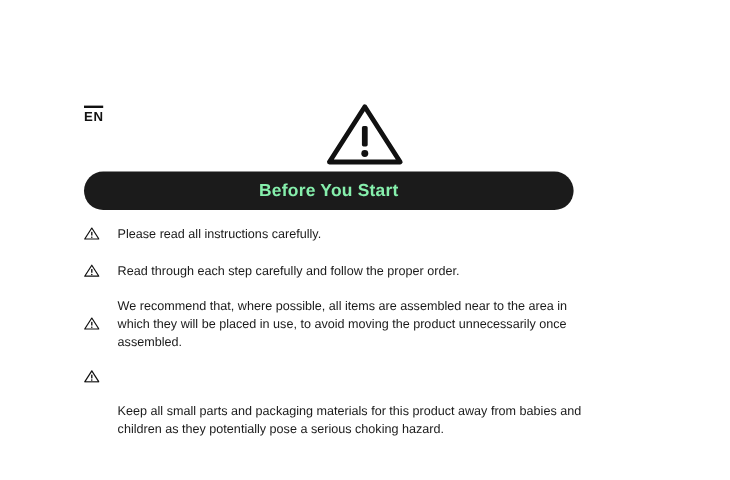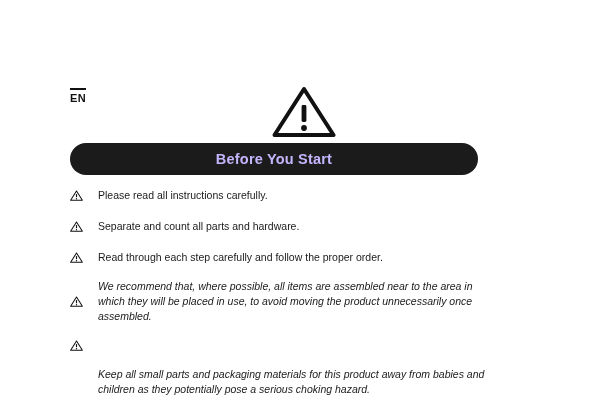--- a/index.html
+++ b/index.html
@@ -52,21 +52,21 @@
     top: 143px;
     width: 408px;
     height: 32px;
     background: #1b1b1b;
     border-radius: 16px;
     display: flex;
     align-items: center;
     justify-content: center;
   }
   .title-bar .title-text {
-    color: #c4b5fd;
+    color: #86efac;
     font-size: 14.5px;
     font-weight: bold;
     letter-spacing: 0.2px;
   }
 
   
   .list {
     position: absolute;
     left: 70px;
     top: 186px;
@@ -83,21 +83,20 @@
     margin-right: 14px;
     padding-top: 1px;
   }
   .list-item .item-text {
     font-size: 10.5px;
     line-height: 15px;
     color: #1a1a1a;
   }
   .list-item.tall .item-text {
     line-height: 15px;
-    font-style: italic;
   }
 </style>
 </head>
 <body>
 
 <div class="page">
 
   <div class="lang-marker">EN</div>
 
   <div class="warning-triangle-wrap">
@@ -121,30 +120,20 @@
         <svg width="13" height="11" viewBox="0 0 64 52" xmlns="http://www.w3.org/2000/svg">
           <path d="M32 4 L61 49 L3 49 Z" fill="none" stroke="#111111" stroke-width="5" stroke-linejoin="round"></path>
           <rect x="29.2" y="19" width="5.6" height="16" rx="1.6" fill="#111111"></rect>
           <circle cx="32" cy="42" r="3.2" fill="#111111"></circle>
         </svg>
       </span>
       <span class="item-text">Please read all instructions carefully.</span>
     </div>
 
 
-    <div class="list-item">
-      <span class="bullet-icon">
-        <svg width="13" height="11" viewBox="0 0 64 52" xmlns="http://www.w3.org/2000/svg">
-          <path d="M32 4 L61 49 L3 49 Z" fill="none" stroke="#111111" stroke-width="5" stroke-linejoin="round"></path>
-          <rect x="29.2" y="19" width="5.6" height="16" rx="1.6" fill="#111111"></rect>
-          <circle cx="32" cy="42" r="3.2" fill="#111111"></circle>
-        </svg>
-      </span>
-      <span class="item-text">Separate and count all parts and hardware.</span>
-    </div>
 
     <div class="list-item">
       <span class="bullet-icon">
         <svg width="13" height="11" viewBox="0 0 64 52" xmlns="http://www.w3.org/2000/svg">
           <path d="M32 4 L61 49 L3 49 Z" fill="none" stroke="#111111" stroke-width="5" stroke-linejoin="round"></path>
           <rect x="29.2" y="19" width="5.6" height="16" rx="1.6" fill="#111111"></rect>
           <circle cx="32" cy="42" r="3.2" fill="#111111"></circle>
         </svg>
       </span>
       <span class="item-text">Read through each step carefully and follow the proper order.</span>

